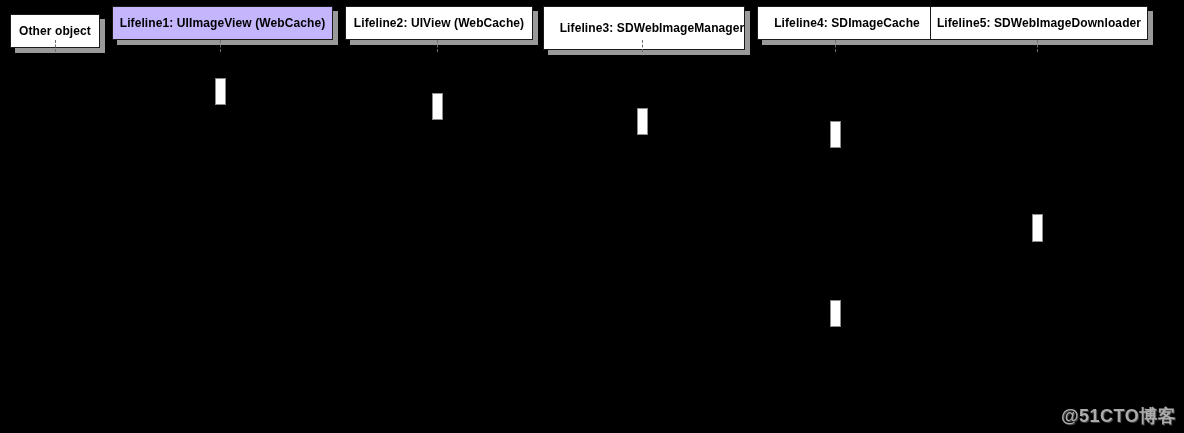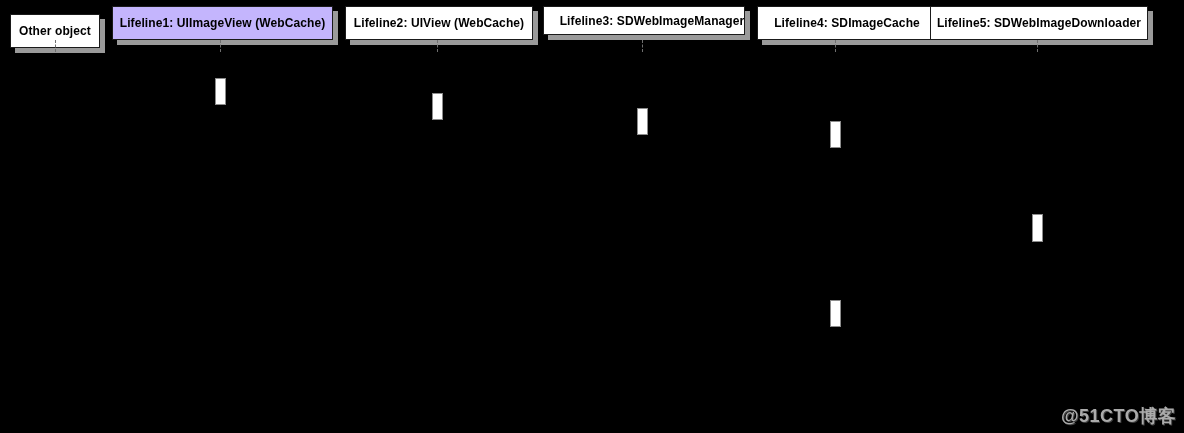--- a/index.html
+++ b/index.html
@@ -71,21 +71,21 @@
   </div>
 
   <div class="lifeline-head" id="head-1" style="left: 112px; top: 6px; width: 221px; height: 34px; background: #c4b5fd; border-color: rgb(26, 26, 26); box-shadow: rgb(154, 154, 154) 5px 5px 0px 0px;">
     <span>Lifeline1: UIImageView (WebCache)</span>
   </div>
 
   <div class="lifeline-head" id="head-2" style="left: 345px; top: 6px; width: 188px; height: 34px; background: rgb(255, 255, 255); border-color: rgb(26, 26, 26); box-shadow: rgb(154, 154, 154) 5px 5px 0px 0px;">
     <span>Lifeline2: UIView (WebCache)</span>
   </div>
 
-  <div class="lifeline-head" id="head-3" style="left: 543px; top: 6px; width: 202px; height: 29px; background: rgb(255, 255, 255); border-color: rgb(26, 26, 26); box-shadow: rgb(154, 154, 154) 5px 5px 0px 0px; padding-left: 16px;">
+  <div class="lifeline-head" id="head-3" style="left: 543px; top: 6px; width: 202px; height: 44px; background: rgb(255, 255, 255); border-color: rgb(26, 26, 26); box-shadow: rgb(154, 154, 154) 5px 5px 0px 0px; padding-left: 16px;">
     <span>Lifeline3: SDWebImageManager</span>
   </div>
 
   <div class="lifeline-head" id="head-4" style="left: 757px; top: 6px; width: 180px; height: 34px; background: rgb(255, 255, 255); border-color: rgb(26, 26, 26); box-shadow: rgb(154, 154, 154) 5px 5px 0px 0px; text-align: center;">
     <span>Lifeline4: SDImageCache</span>
   </div>
 
   <div class="lifeline-head" id="head-5" style="left: 930px; top: 6px; width: 218px; height: 34px; background: rgb(255, 255, 255); border-color: rgb(26, 26, 26); box-shadow: rgb(154, 154, 154) 5px 5px 0px 0px;">
     <span>Lifeline5: SDWebImageDownloader</span>
   </div>

